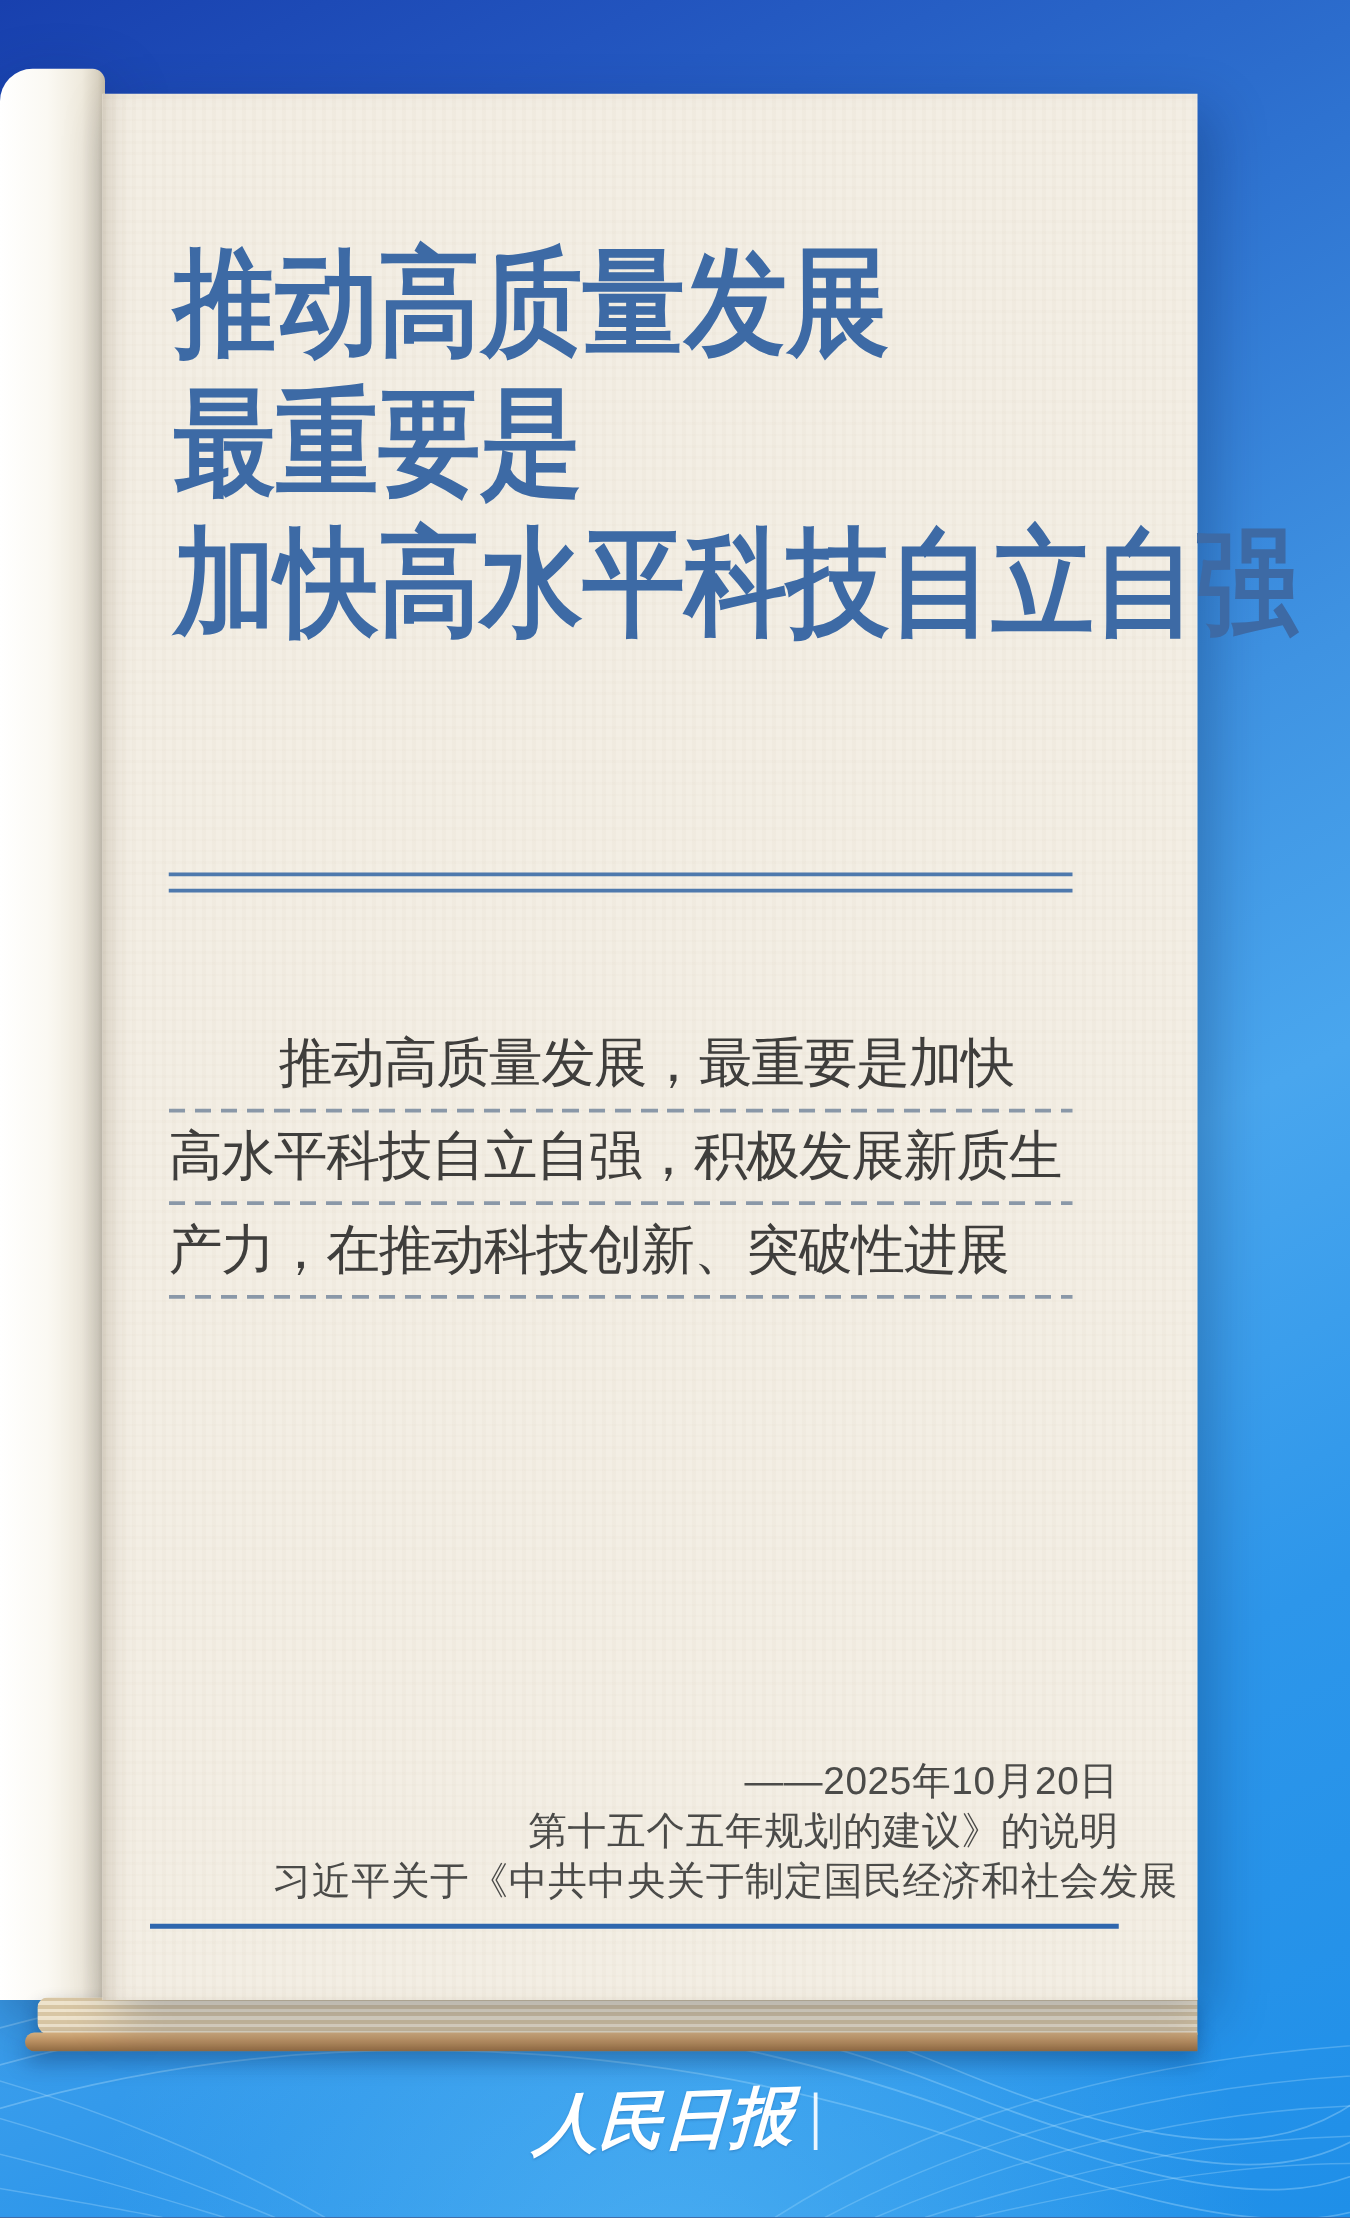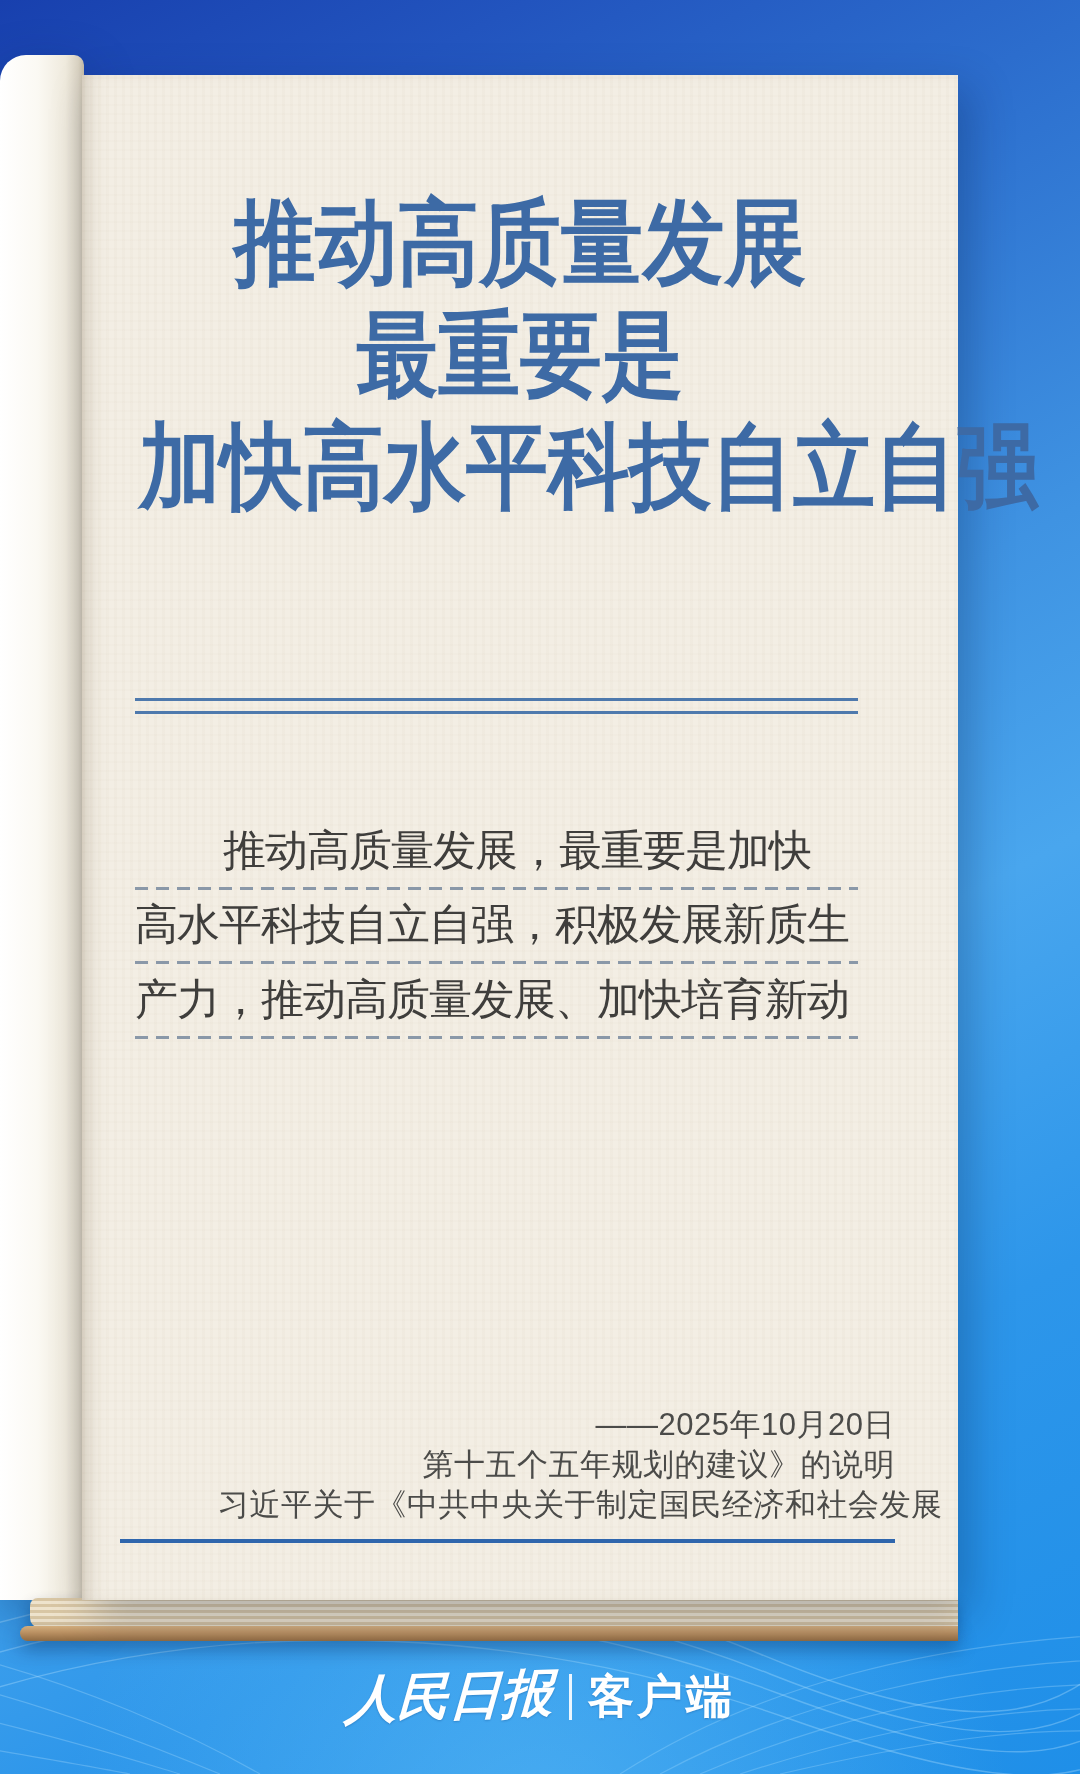--- a/index.html
+++ b/index.html
@@ -45,21 +45,21 @@
   .cover-edge{
     position:absolute;left:20px;top:1626px;width:938px;height:15px;
     border-radius:8px 0 0 8px;
     background:linear-gradient(0deg,#8f6a42 0%,#b98f61 55%,#d3ae7e 100%);
     box-shadow:0 8px 18px rgba(0,20,60,.35);
   }
 
   
   .title{
     position:absolute;left:0;right:0;top:112px;
-    text-align:center;
+    text-align:left;
     color:#3d6aa5;
     font-family:"Liberation Serif","DejaVu Serif",serif;
     font-weight:900;
     font-size:94px;line-height:112px;
     letter-spacing:0px;
   }
   .title .tline{display:block;transform:scaleX(.87);transform-origin:50% 50%;white-space:nowrap;}
 
   .divider{
     position:absolute;left:53px;width:723px;top:623px;height:10px;
@@ -153,34 +153,33 @@
       <div class="divider"></div>
 
       <div class="bodyblock">
         <div class="qline">
           <span class="qtext">推动高质量发展，最重要是加快</span>
         </div>
         <div class="qline">
           <span class="qtext">高水平科技自立自强，积极发展新质生</span>
         </div>
         <div class="qline">
-          <span class="qtext">产力，推动高质量发展、加快培育新动</span>
+          <span class="qtext">产力，在推动科技创新、突破性进展</span>
         </div>
       </div>
 
       <div class="attribution">
         <div>——2025年10月20日</div>
         <div>第十五个五年规划的建议》的说明</div>
         <div>习近平关于《中共中央关于制定国民经济和社会发展</div>
       </div>
 
       <div class="accent-line"></div>
 
     </div>
   </div>
 
   <div class="footer">
     <span class="brand-script">人民日报</span>
     <span class="brand-bar"></span>
-    <span class="brand-client">客户端</span>
   </div>
 
 </div>
 
 </body></html>

